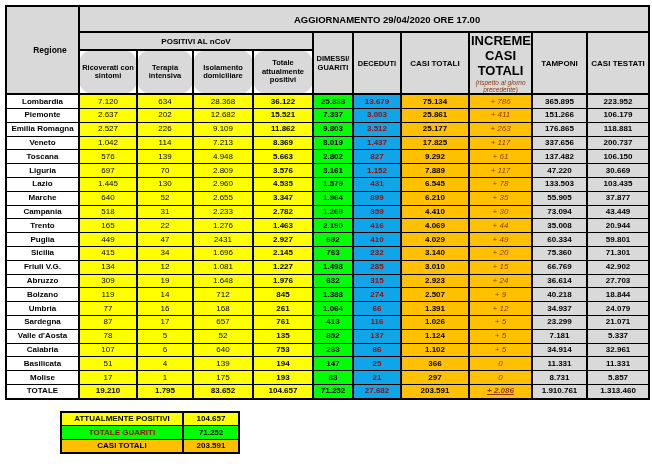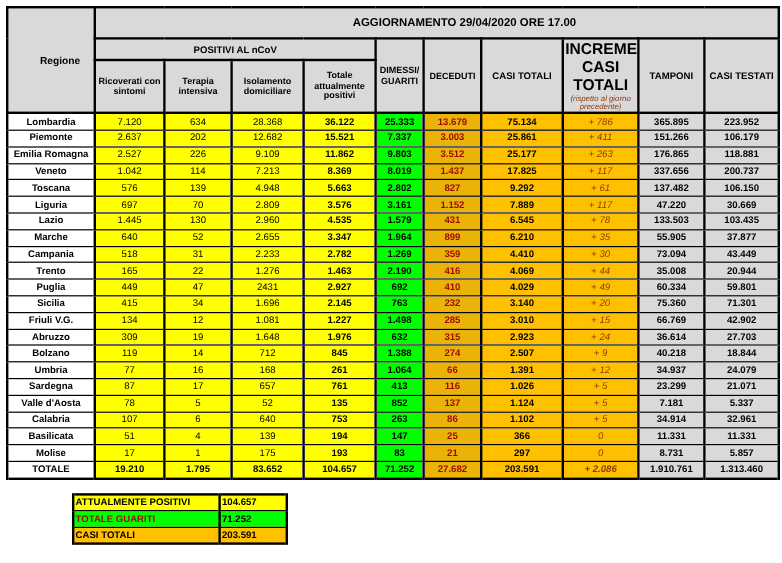--- a/index.html
+++ b/index.html
@@ -12,43 +12,43 @@
   
   .main { width:643px; margin:5px 0 0 5px; border:2px solid #000; }
   .main th, .main td {
     border:1px solid #000; border-left-width:2px; border-right-width:2px;
     text-align:center; vertical-align:middle; overflow:hidden; padding:0 1px;
   }
   .main thead th { border-width:2px; background:#D9D9D9; font-weight:bold; }
   .r-banner th.banner { height:24px; font-size:9.5px;padding-left:47px; }
   .r-banner th.regione-h { font-size:8.5px;padding-left:16px; }
   .r-group th { height:16px; font-size:8px; }
-  .r-sub th { height:42px; font-size:7.5px; line-height:1.15; }
+  .r-sub th { height:42px; font-size:7.5px; line-height:1.15;border-radius:14px; }
   th.wrap { white-space:pre-line; font-size:7.5px; }
   th.bg-o { background:#FFC000; }
   .inc-title { white-space:pre-line; font-size:13px; font-weight:bold; }
   .note { font-size:6.5px; font-style:italic; font-weight:normal; color:#8C3A10; line-height:1.1; margin-top:1px; }
 
   .main tbody td { height:12.8px; font-size:8px; line-height:1; }
   td.region { background:#fff; font-weight:bold; font-size:8px; }
   .bg-y  { background:#FFFF00; }
   .bg-g  { background:#00FF00; }
-  .bg-r  { background:#eab308; color:#9C0A06; }
+  .bg-r  { background:#0ea5e9; color:#9C0A06; }
   .bg-o  { background:#FFC000; }
   .bg-gr { background:#D9D9D9; }
   .b { font-weight:bold; }
   .inc { font-style:italic; color:#8C3A10; font-weight:normal; }
   .total td { font-weight:bold; }
-  .total td.inc { font-weight:bold; }
+  .total td.inc { font-weight:bold;text-decoration:underline; }
 
   
   .summary { width:170px; margin:11px 0 0 60px; border:2px solid #000; }
   .summary td {
     border:1px solid #000; border-left-width:2px; border-right-width:2px;
-    height:12.5px; font-size:8px; font-weight:bold; 
+    height:12.5px; font-size:8px; font-weight:bold; text-align:center;
     vertical-align:middle; padding:0 1px; line-height:1;margin-left:47px;
   }
   .summary td.lab { width:118px; }
   .summary td.val { width:52px; }
   .dark-red { color:#9C0A06; }
 </style>
 </head>
 <body>
 
 <div class="page">

